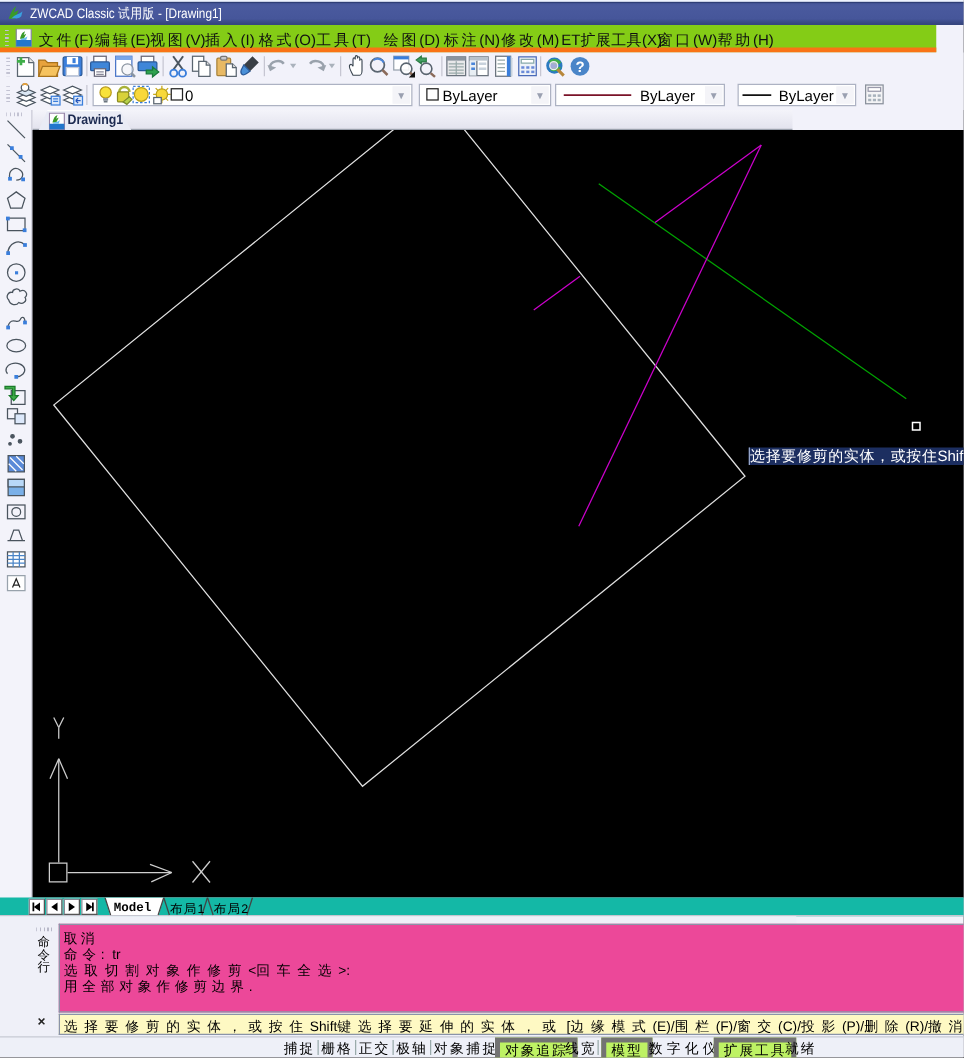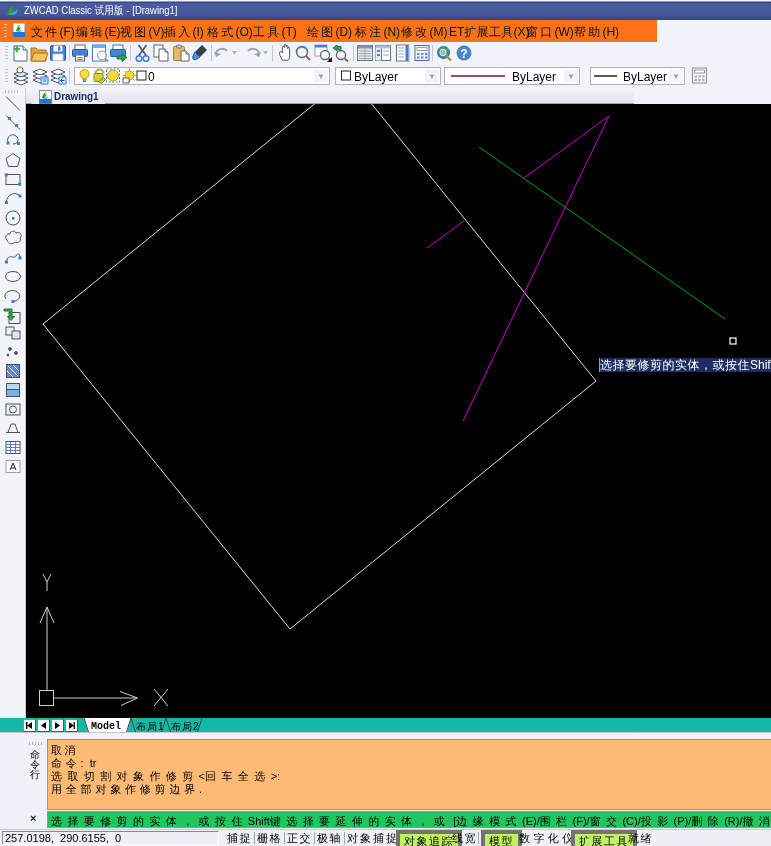--- a/index.html
+++ b/index.html
@@ -2,21 +2,21 @@
 <html><head><meta charset="utf-8"><style>
 *{margin:0;padding:0;box-sizing:border-box}
 html,body{width:771px;height:846px;overflow:hidden;font-family:"Liberation Sans",sans-serif}
 body{position:relative;background:#f2f2fa}
 .abs{position:absolute}
 
 #title{left:0;top:0;width:771px;height:20px;background:linear-gradient(#eef3fe 0,#eef3fe 1px,#2e3e76 2px,#47579b 3px,#4a5a9e 5px,#46569a 15px,#36467f 19px,#36467f 20px)}
 #title .txt{position:absolute;left:24px;top:3px;color:#fff;font-size:11px;white-space:nowrap;transform:scaleX(0.86);transform-origin:0 50%}
 #title .cj{letter-spacing:0.4px}
 
-#menu{left:0;top:20px;width:657px;height:22px;background:#f97316;border-bottom:4px solid #f97316}
+#menu{left:0;top:20px;width:749px;height:22px;background:#84cc16;border-bottom:4px solid #f97316}
 #menu>span{position:absolute;top:4px;font-size:12px;color:#111;white-space:nowrap}
 #menu .cj{letter-spacing:2.2px}
 
 #tb1{left:0;top:42px;width:771px;height:22px;background:#f2f2fa}
 #tb2{left:0;top:64px;width:771px;height:24px;background:#f2f2fa}
 .combo{position:absolute;background:#fff;border:1px solid #adb2c3;height:18px;top:3px}
 .combo .arr{position:absolute;right:1px;top:1px;bottom:1px;width:14px;background:#f4f4f8;color:#9aa0b0;font-size:8px;text-align:center;line-height:15px}
 .combo .lbl{position:absolute;top:2px;font-size:12px;color:#000;white-space:nowrap}
 
 #tabrow{left:0;top:88px;width:634px;height:16px;background:linear-gradient(#f4f4fa,#e3e3ee);border-bottom:1px solid #9aa0ac}
@@ -26,28 +26,28 @@
 #main{left:0;top:104px;width:771px;height:614px}
 #lbar{position:absolute;left:0;top:88px;width:26px;height:645px;background:#f3f3fa;border-right:1px solid #c9c9d6}
 #canvas{position:absolute;left:26px;top:0;width:745px;height:614px;background:#000;overflow:hidden}
 #tip{position:absolute;left:573px;top:254px;width:200px;height:14px;background:#1c2e60;border-left:1px solid #93a3c8;color:#fff;font-size:12px;line-height:14px;white-space:nowrap;overflow:hidden}
 #tip .cj{letter-spacing:0.5px}
 
 #stabs{left:0;top:718px;width:771px;height:15px;background:#14b8a6;border-bottom:1px solid #c6c6d0}
 .nav{position:absolute;top:1px;width:13px;height:13px;background:#fff;border:1px solid #8a8a96;border-right-color:#555;border-bottom-color:#555;line-height:0;padding:0}
 
 #cmd{left:0;top:733px;width:637px;height:96px;background:#eff0f8}
-#hist{position:absolute;left:47px;top:6px;width:724px;height:71px;background:#fdba74;border:1px solid #8a94a8;border-right:none}
+#hist{position:absolute;left:47px;top:6px;width:724px;height:71px;background:#ec4899;border:1px solid #8a94a8;border-right:none}
 #hist div{position:absolute;left:3px;font-size:11px;color:#000;white-space:nowrap}
 .cj2{letter-spacing:2.6px}
 .cj3{letter-spacing:5.4px}
 .cj4{letter-spacing:3.8px}
 .cj5{letter-spacing:5.2px}
 .cj5b{letter-spacing:5.4px}
-#inp{position:absolute;left:47px;top:78px;width:724px;height:17px;background:#22c55e;border:1px solid #8a94a8;border-right:none}
+#inp{position:absolute;left:47px;top:78px;width:724px;height:17px;background:#fef9c3;border:1px solid #8a94a8;border-right:none}
 #inp div{position:absolute;left:3px;top:2px;font-size:11px;color:#000;white-space:nowrap}
 
 #status{left:0;top:829px;width:771px;height:17px;background:#eef0f8;border-top:1px solid #c8cad4}
 #coord{position:absolute;left:2px;top:1px;width:217px;height:14px;border:1px solid #888;border-bottom-color:#fff;border-right-color:#fff;font-size:11px;padding-left:2px;color:#000}
 #status .tg{position:absolute;top:1px;font-size:11px;color:#000;white-space:nowrap}
 #status .cj{letter-spacing:1.5px}
 #status .bx{border:4px solid #737373;background:#bef264;padding:0 4px;top:0;line-height:14px}
 #status .sep{position:absolute;top:2px;width:1px;height:12px;background:#9aa}
 .grip{position:absolute;width:3px;background:repeating-linear-gradient(#c2c2d2 0,#c2c2d2 1px,transparent 1px,transparent 3px)}
 </style></head>
@@ -502,21 +502,20 @@
     <div style="top:3px"><span class="cj2">取消</span></div>
     <div style="top:16px"><span class="cj4">命令</span>:&nbsp; tr</div>
     <div style="top:29px"><span class="cj3">选取切割对象作修剪</span>&lt;<span class="cj3">回车全选</span>&gt;:</div>
     <div style="top:42px"><span class="cj4">用全部对象作修剪边界</span>.</div>
   </div>
   <div id="inp">
     <div><span class="cj5b">选择要修剪的实体，或按住</span>Shift<span class="cj5b">键选择要延伸的实体，或</span> [<span class="cj5b">边缘模式</span>(E)/<span class="cj5b">围栏</span>(F)/<span class="cj5b">窗交</span>(C)/<span class="cj5b">投影</span>(P)/<span class="cj5b">删除</span>(R)/<span class="cj5b">撤消</span>(U)]:</div>
   </div>
 </div>
 <div class="abs" id="status">
-  <div id="coord">257.0198,&nbsp; 290.6155,&nbsp; 0</div>
   <span class="tg cj" style="left:227px">捕捉</span>
     <div class="sep" style="left:254px"></div>
   <span class="tg cj" style="left:257px">栅格</span>
     <div class="sep" style="left:284px"></div>
   <span class="tg cj" style="left:287px">正交</span>
     <div class="sep" style="left:314px"></div>
   <span class="tg cj" style="left:317px">极轴</span>
     <div class="sep" style="left:344px"></div>
   <span class="tg" style="left:347px;letter-spacing:2px">对象捕捉</span>
   <span class="tg cj bx" style="left:396px">对象追踪</span>

